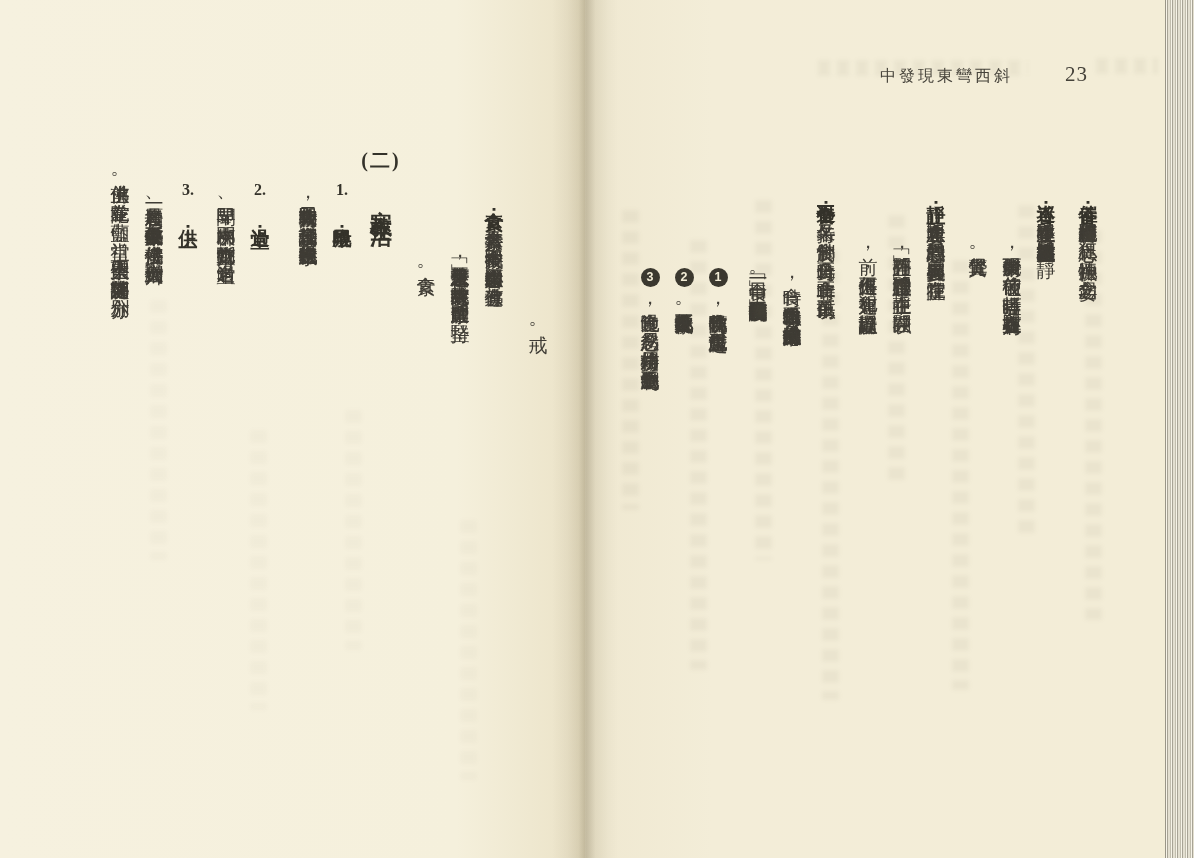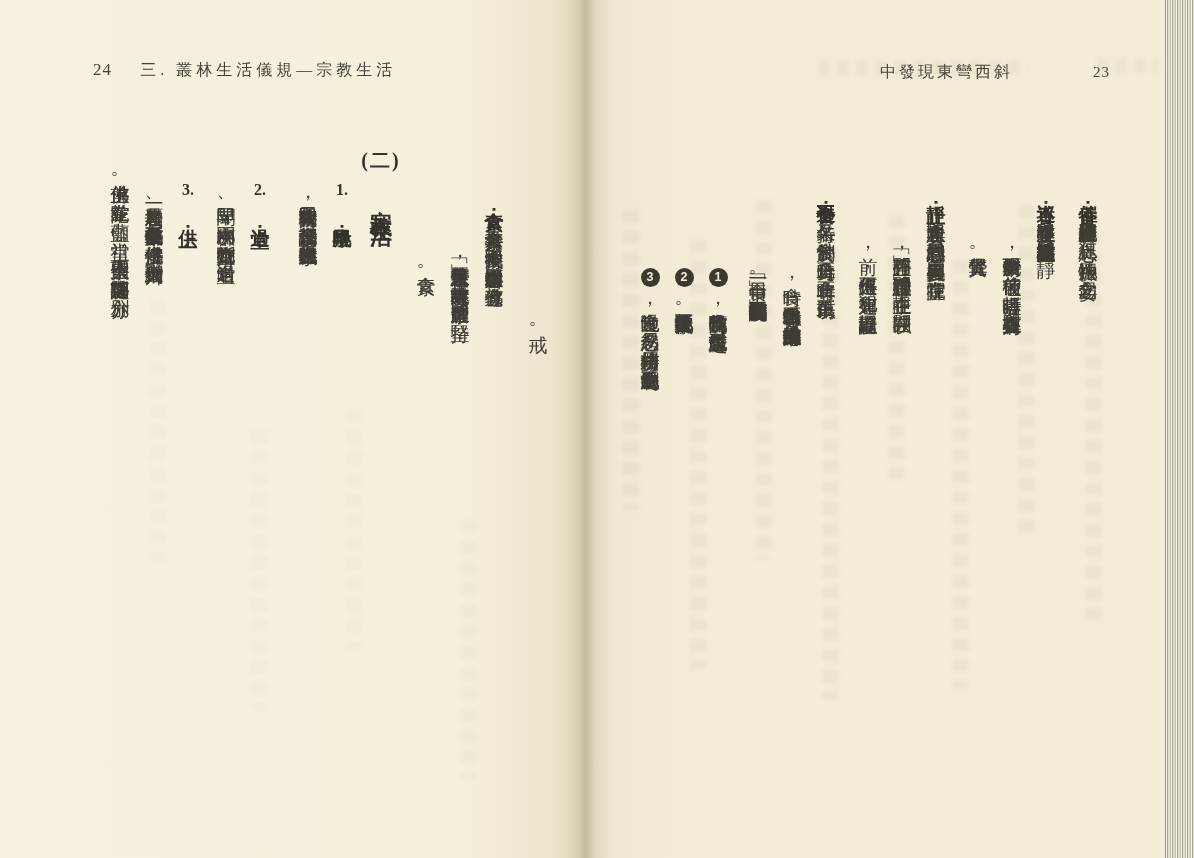--- a/index.html
+++ b/index.html
@@ -18,21 +18,21 @@
       #f7f4e8 0px,#f7f4e8 1.5px,#a8a496 1.5px,#a8a496 2.5px,
       #e3dfd0 2.5px,#e3dfd0 4px,#c2beae 4px,#c2beae 5px);
     border-left:1.5px solid #9a9688;}
   
   .running-header{position:absolute;white-space:nowrap;color:#45423a;}
   .rh-left{left:93px;top:60px;font-size:17px;}
   .rh-left .pgnum{letter-spacing:1px;margin-right:24px;}
   .rh-left .rtitle{font-size:16px;letter-spacing:4px;}
   .rh-right{left:880px;top:62px;font-size:16px;}
   .rh-right .rtitle{letter-spacing:3px;}
-  .rh-right .pgnum{font-size:15px;margin-left:76px;letter-spacing:1px;}
+  .rh-right .pgnum{font-size:21px;margin-left:48px;letter-spacing:1px;}
   
   .textblock{position:absolute;writing-mode:vertical-rl;-webkit-writing-mode:vertical-rl;
     text-orientation:mixed;-webkit-text-orientation:mixed;color:#3f3c35;font-size:19px;}
   .tb-left{left:90px;top:140px;width:465px;height:672px;}
   .tb-right{left:620px;top:190px;width:485px;height:625px;}
   .col{line-height:34px;letter-spacing:0;}
   .term{font-weight:bold;color:#34322a;}
   .circled{display:inline-block;writing-mode:horizontal-tb;-webkit-writing-mode:horizontal-tb;
     width:19px;height:19px;border-radius:50%;background:#3b382f;color:#f2ecd6;
     font-size:12.5px;line-height:19px;text-align:center;font-weight:bold;
@@ -55,24 +55,20 @@
 </head>
 <body>
 
 <div class="spread">
 
   <div class="page page-left"></div>
   <div class="page page-right"></div>
   <div class="gutter"></div>
   <div class="page-edges"></div>
 
-  <div class="running-header rh-left">
-    <span class="pgnum">24</span>
-    <span class="rtitle">三. 叢林生活儀規—宗教生活</span>
-  </div>
 
   <div class="running-header rh-right">
     <span class="rtitle">中發現東彎西斜</span>
     <span class="pgnum">23</span>
   </div>
 
   <div class="textblock tb-left" id="left-cols">
       <div class="col" style="padding-top: 180px;"><span>戒。</span></div>
       <div class="col" style="padding-top: 57px; margin-right: 10px;"><span class="term">素食：</span><span>素食又名持齋，即持不食肉戒，因食肉必須殺生害命，有違佛教</span></div>
       <div class="col" style="padding-top: 112px;"><span>「衆生平等慈悲普渡」之旨，故叢林大寺院中，嚴禁葷腥進門，堅持</span></div>

